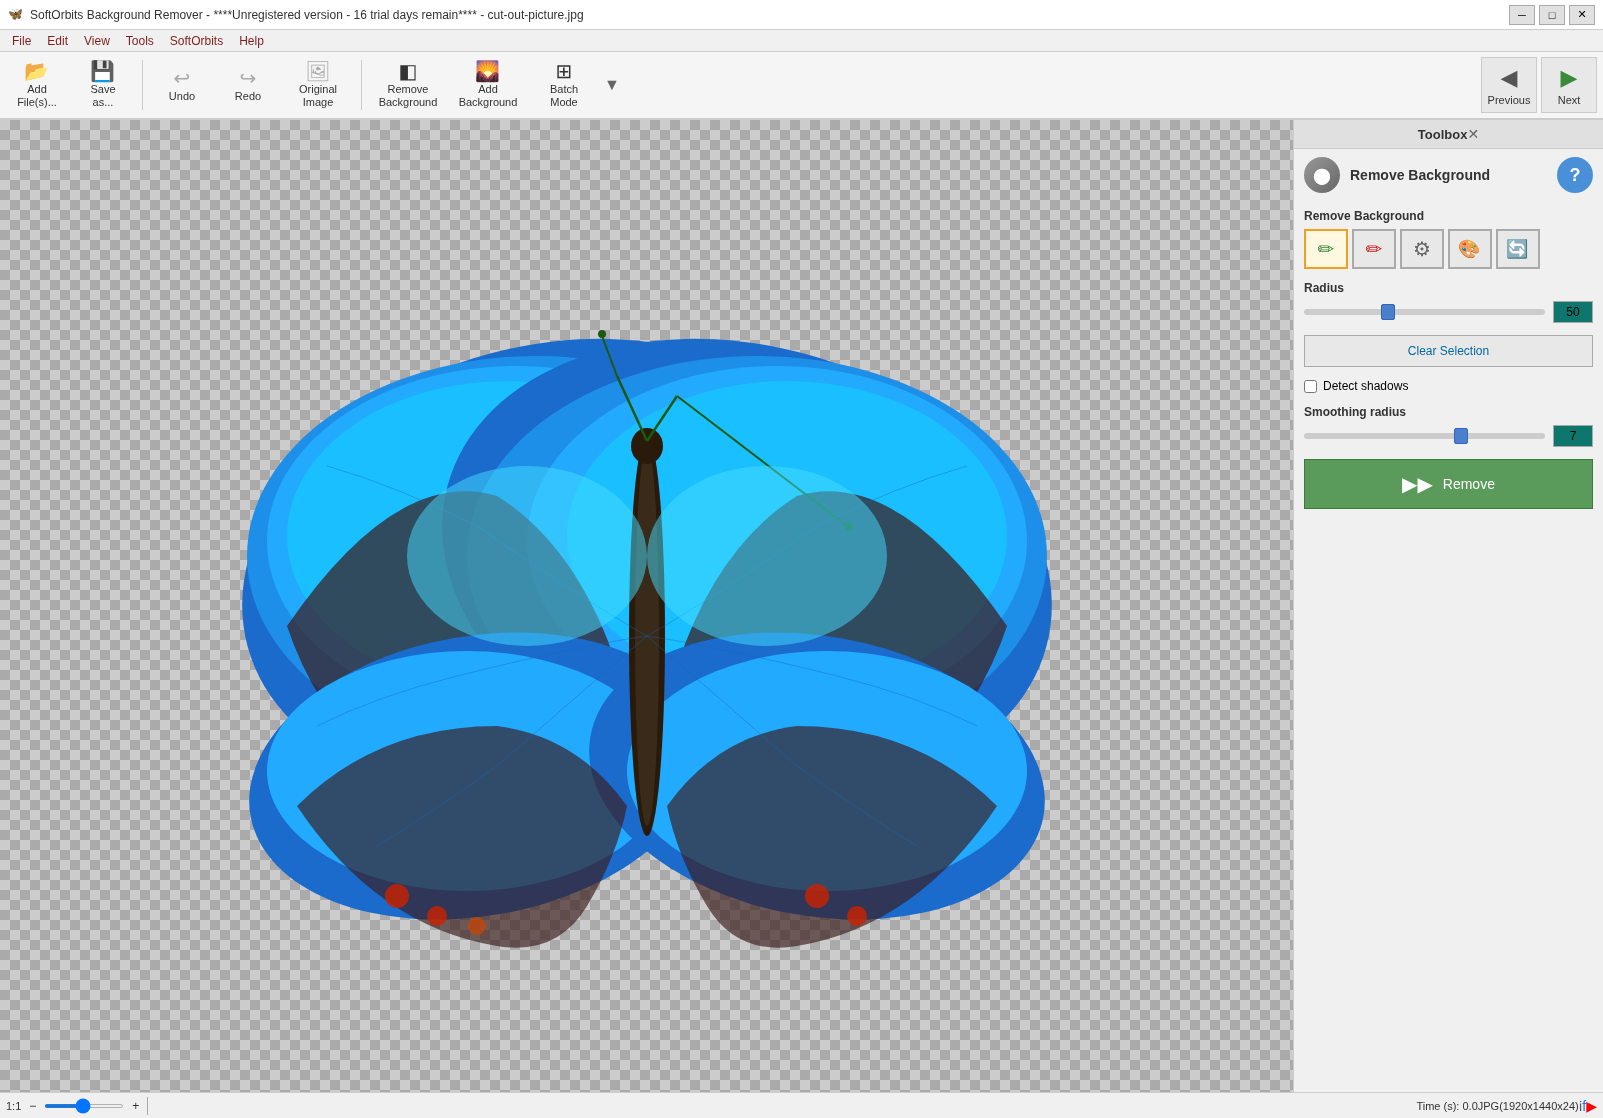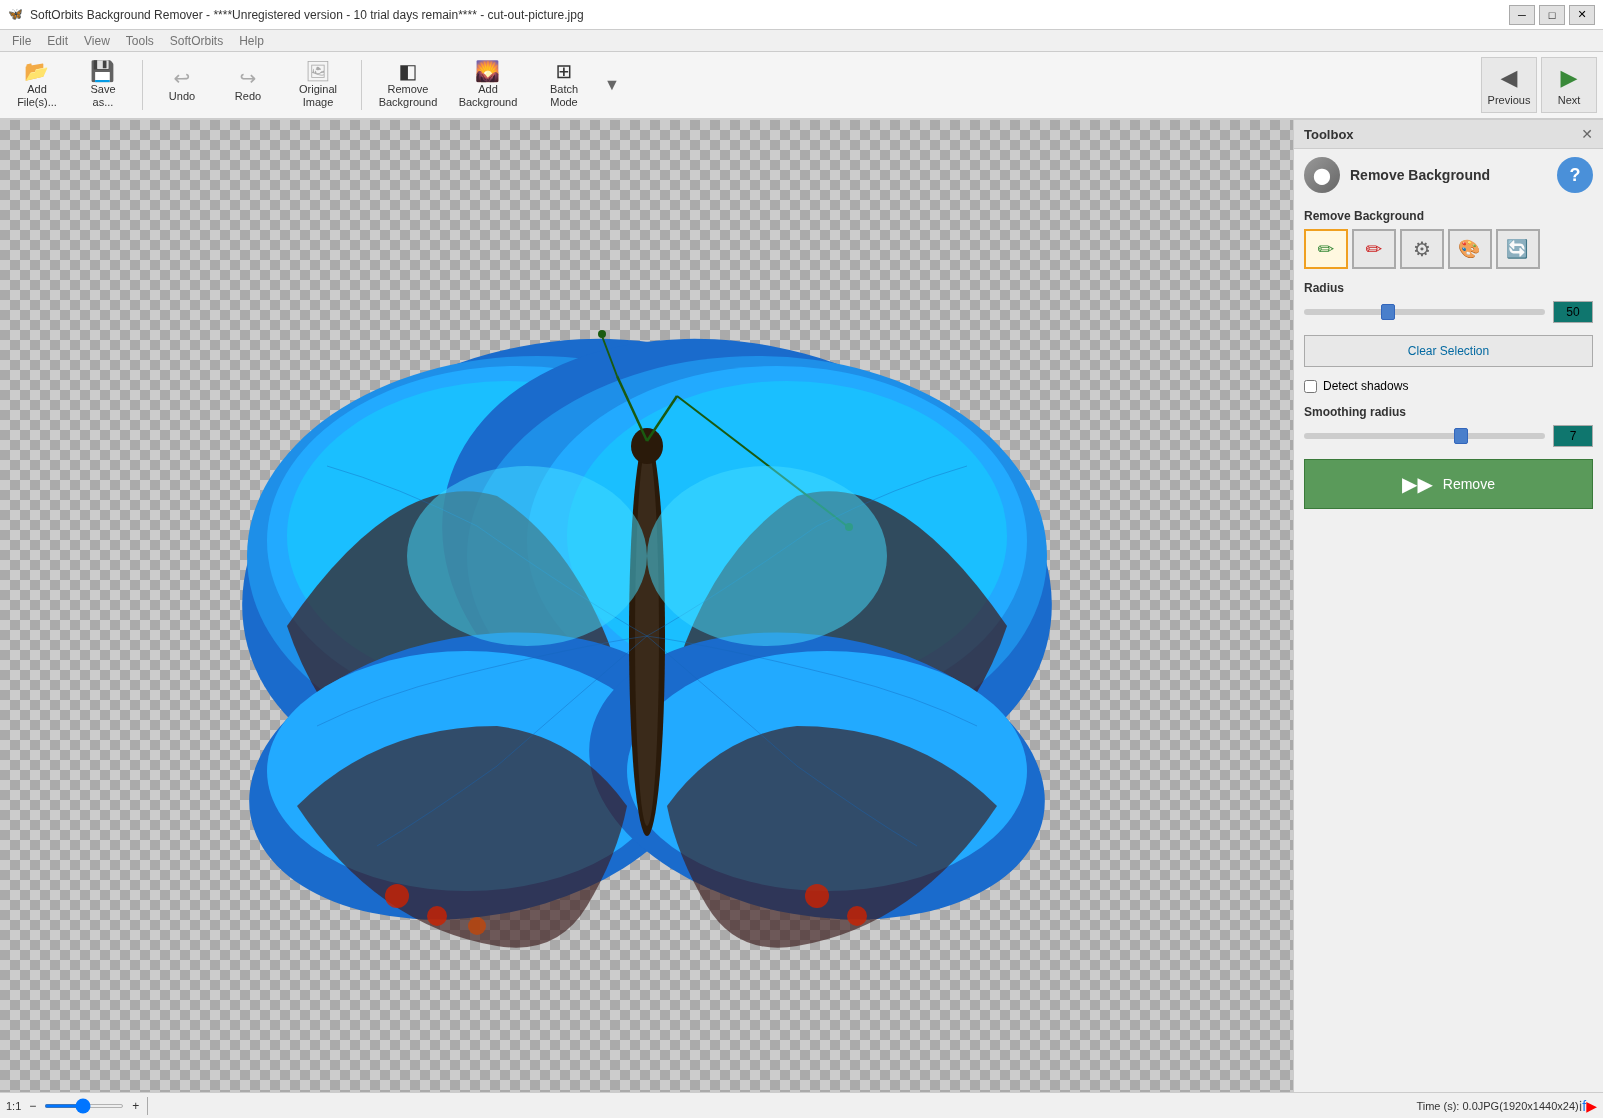--- a/index.html
+++ b/index.html
@@ -23,21 +23,21 @@
     
     .menu-bar {
       background: #f0f0f0;
       border-bottom: 1px solid #ccc;
       display: flex;
       padding: 2px 4px;
       height: 22px;
       flex-shrink: 0;
       align-items: center;
     }
-    .menu-item { padding: 2px 8px; cursor: pointer; font-size: 12px; color: #737373; }
+    .menu-item { padding: 2px 8px; cursor: pointer; font-size: 12px; color: #7f1d1d; }
 
     
     .toolbar {
       background: #f5f5f5;
       border-bottom: 2px solid #ccc;
       display: flex;
       align-items: center;
       padding: 4px 6px;
       height: 68px;
       flex-shrink: 0;
@@ -123,21 +123,21 @@
       width: 310px;
       background: #f0f0f0;
       border-left: 1px solid #ccc;
       display: flex;
       flex-direction: column;
       flex-shrink: 0;
     }
     .toolbox-header {
       display: flex;
       align-items: center;
-      justify-content: space-between;
+      justify-content: center;
       padding: 6px 10px;
       background: #e0e0e0;
       border-bottom: 1px solid #ccc;
     }
     .toolbox-title { font-size: 13px; font-weight: bold; color: #333; }
     .toolbox-close { font-size: 14px; cursor: pointer; color: #666; }
 
     .toolbox-section-header {
       display: flex;
       align-items: center;
@@ -295,21 +295,21 @@
     .status-info { display: flex; align-items: center; margin-left: auto; }
     .status-icon-btn { cursor: pointer; font-size: 14px; color: #555; }
     .social-icon { font-size: 14px; color: #1877f2; cursor: pointer; }
     .social-icon-yt { color: #ff0000; }
   </style>
 </head>
 <body>
 
 <div class="title-bar">
   <span class="title-bar-icon">🦋</span>
-  <span class="title-bar-text">SoftOrbits Background Remover - ****Unregistered version - 10 trial days remain**** - cut-out-picture.jpg</span>
+  <span class="title-bar-text">SoftOrbits Background Remover - ****Unregistered version - 16 trial days remain**** - cut-out-picture.jpg</span>
   <div class="title-bar-controls">
     <button class="title-btn">─</button>
     <button class="title-btn">□</button>
     <button class="title-btn">✕</button>
   </div>
 </div>
 
 <div class="menu-bar">
   <span class="menu-item">File</span>
   <span class="menu-item">Edit</span>

